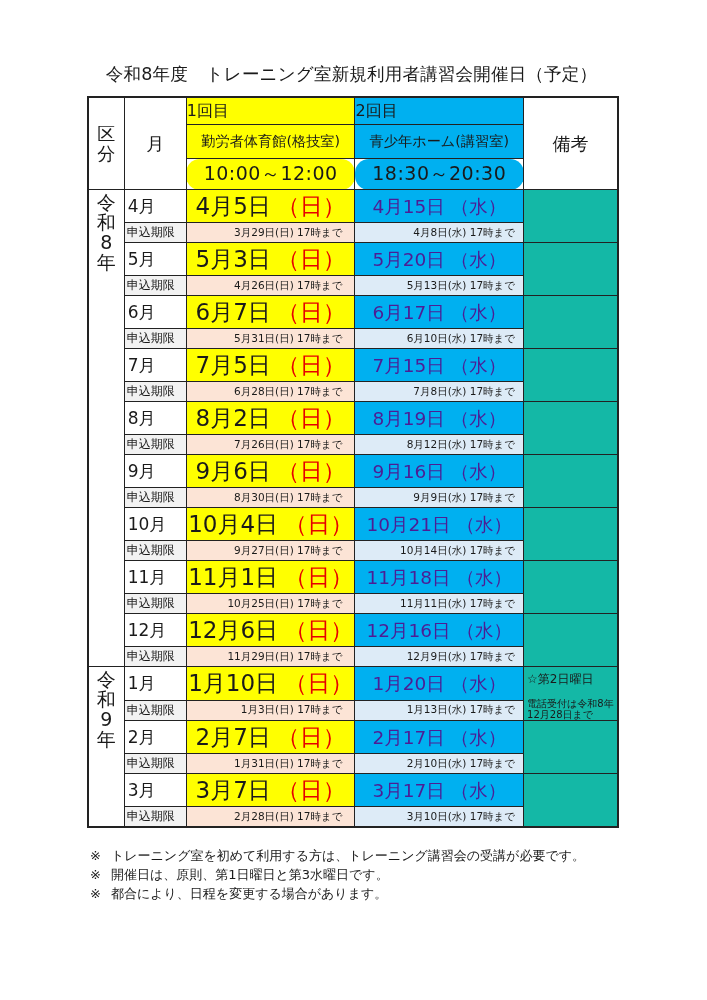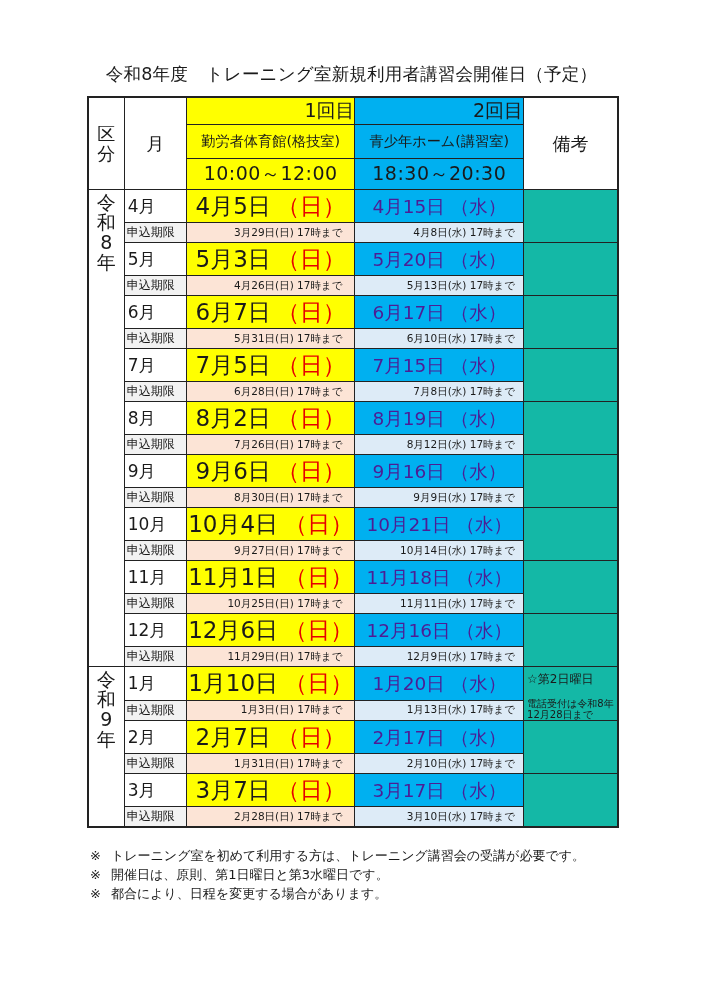--- a/index.html
+++ b/index.html
@@ -10,23 +10,23 @@
   table.sched { border: 2px solid #222; }
   .c-kubun { width: 36px; }
   .c-month { width: 62px; }
   .c-r1 { width: 168px; }
   .c-r2 { width: 168px; }
   .c-note { width: 94px; }
   .hdr-kubun, .hdr-month, .hdr-note { text-align: center; font-size: 18px; background: #fff; }
   .hdr-kubun span { display: block; line-height: 20px; }
   .yellow { background: #FFFF00; }
   .blue { background: #00B0F0; }
-  .hdr-round { height: 26px; text-align: right; font-size: 19px; }
+  .hdr-round { height: 26px; text-align: left; font-size: 16px; }
   .hdr-venue { height: 33px; text-align: center; font-size: 14.2px; margin-left: 24px; }
-  .hdr-time { height: 30px; text-align: center; font-size: 19px; letter-spacing: 0.5px; }
+  .hdr-time { height: 30px; text-align: center; font-size: 19px; letter-spacing: 0.5px; border-radius: 14px; }
   .era { text-align: center; vertical-align: top; font-size: 19px; background: #fff; }
   .era span { display: block; line-height: 20px; }
   .era .inner { padding-top: 2px; }
   tr.main td { height: 32px; }
   tr.dl td { height: 19px; }
   .month-cell { font-size: 17px; padding-left: 3px !important; background: #fff; }
   .dl-label { font-size: 12px; padding-left: 2px !important; background: #F2F2F2; }
   .date1 { text-align: center; font-size: 23px; }
   .date1 .wd { color: #E60000; margin-left: 6px; }
   .date2 { text-align: center; font-size: 18.5px; color: #4c1d95; }

